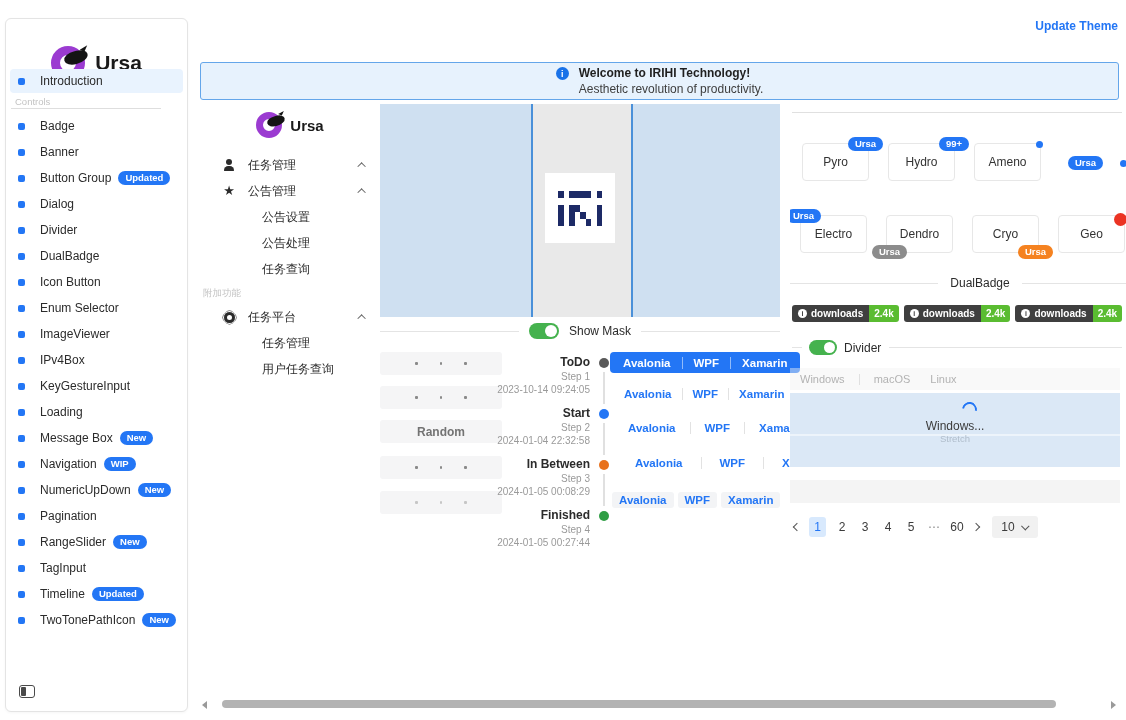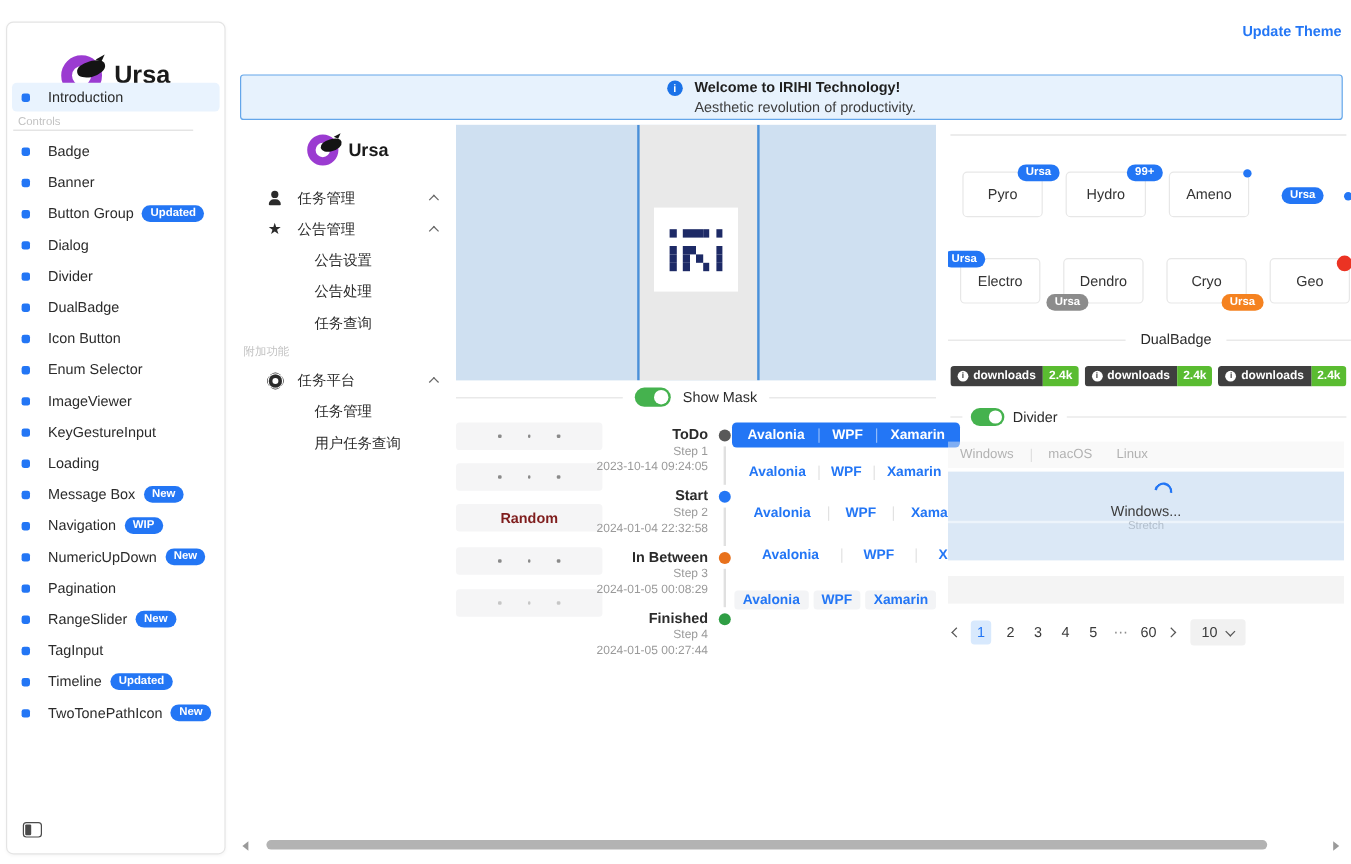--- a/index.html
+++ b/index.html
@@ -91,21 +91,21 @@
   .hline{ flex:1; height:1px; background:#e4e4e4; }
   .toggle{ width:30px; height:16px; border-radius:8px; background:#45b24e; position:relative; margin:0 10px; cursor:pointer; flex:0 0 auto;}
   .toggle::after{ content:""; position:absolute; right:2px; top:2px; width:12px; height:12px; border-radius:50%; background:#fff; }
   .toggle-label{ font-size:12px; color:#2b2b2b; margin-right:10px; }
 
   
   .bars{ position:absolute; left:380px; top:352px; width:122px; }
   .bar{ width:122px; height:23px; background:#f5f5f6; border-radius:3px; margin-bottom:11px; display:flex; align-items:center; justify-content:space-around; padding:0 24px; cursor:pointer; }
   .bar .dot2{ width:2.5px; height:2.5px; background:#8a8a8a; border-radius:1px; }
   .bar.faded .dot2{ background:#c6c6c6; }
-  .bar .rnd{ width:100%; text-align:center; font-size:12px; font-weight:bold; color:#7f1d1d; }
+  .bar .rnd{ width:100%; text-align:center; font-size:12px; font-weight:bold; color:#737373; }
   .bar:nth-child(3){ margin-bottom:13px;} .bar:nth-child(4){ margin-bottom:12px;}
 
   
   .timeline{ position:absolute; left:440px; top:348px; width:175px; height:210px; }
   .tl-item{ position:absolute; left:0; width:175px; }
   .tl-title{ position:absolute; right:25px; top:0; width:140px; text-align:right; font-size:12px; font-weight:bold; color:#2b2b2b; }
   .tl-step{ position:absolute; right:25px; top:16px; width:140px; text-align:right; font-size:10px; color:#9a9a9a; }
   .tl-time{ position:absolute; right:25px; top:29px; width:140px; text-align:right; font-size:10px; color:#9a9a9a; }
   .tl-dot{ position:absolute; right:6px; top:3px; width:10px; height:10px; border-radius:50%; }
   .tl-conn{ position:absolute; right:10px; width:2px; background:#e0e0e0; }
@@ -233,20 +233,24 @@
           <span class="bullet"></span>
           <span class="lbl">Icon Button</span>
         </div>
         <div class="side-item">
           <span class="bullet"></span>
           <span class="lbl">Enum Selector</span>
         </div>
         <div class="side-item">
           <span class="bullet"></span>
           <span class="lbl">ImageViewer</span>
+        </div>
+        <div class="side-item">
+          <span class="bullet"></span>
+          <span class="lbl">IPv4Box</span>
         </div>
         <div class="side-item">
           <span class="bullet"></span>
           <span class="lbl">KeyGestureInput</span>
         </div>
         <div class="side-item">
           <span class="bullet"></span>
           <span class="lbl">Loading</span>
         </div>
         <div class="side-item">

